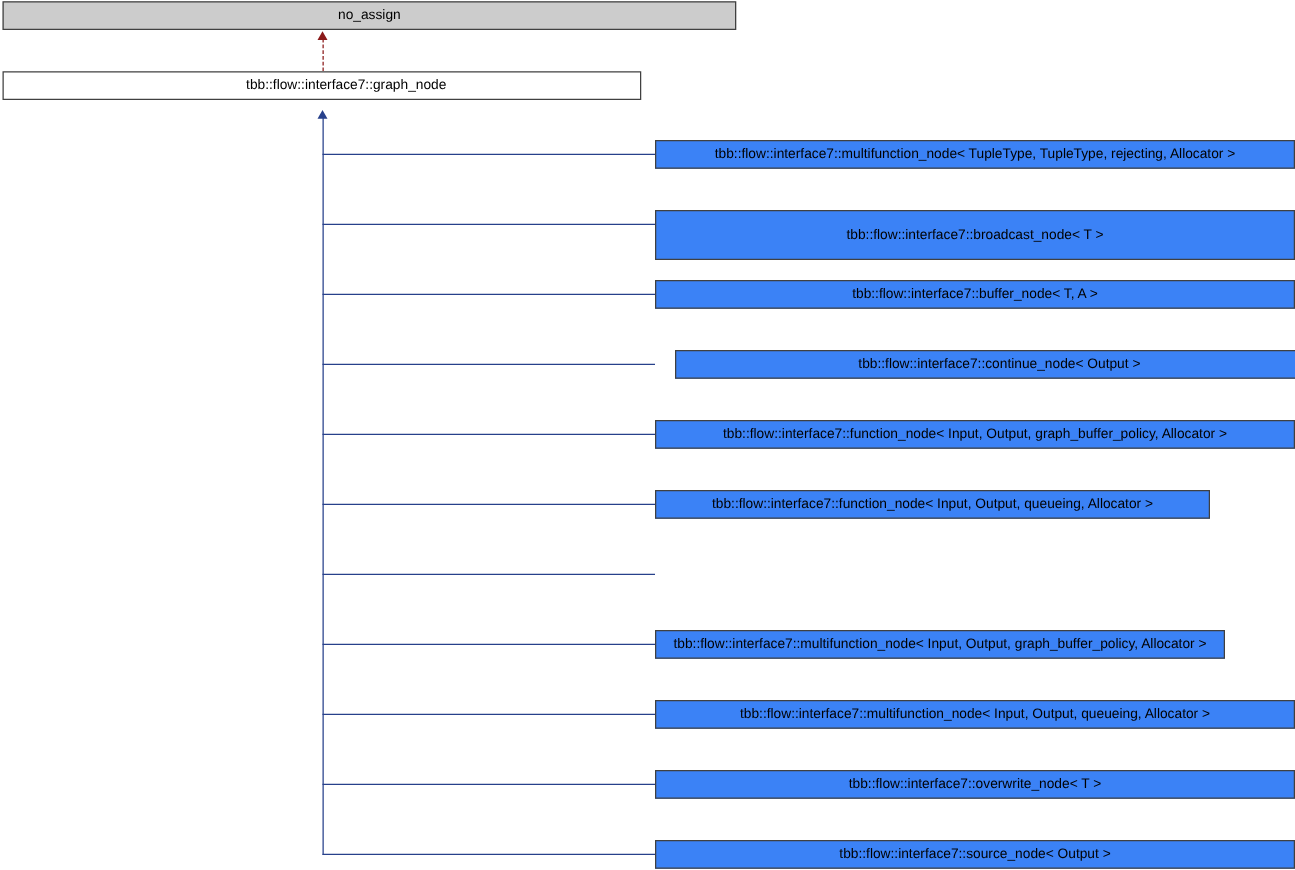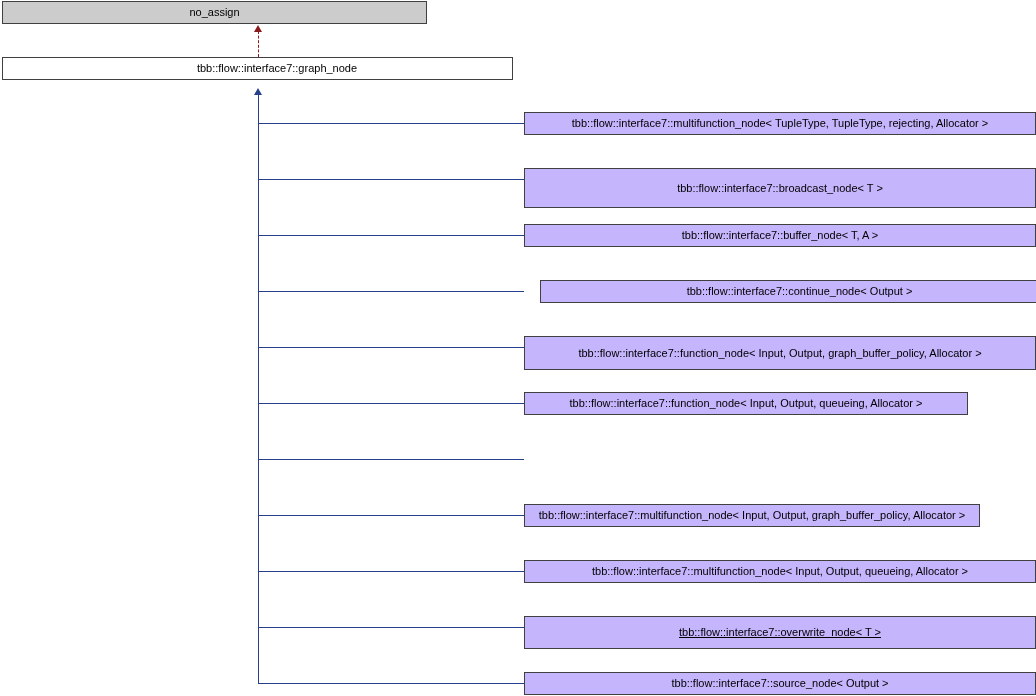--- a/index.html
+++ b/index.html
@@ -35,21 +35,21 @@
     overflow: hidden;
     line-height: 1.1;
   }
   .node.root {
     background: #cccccc;
   }
   .node.base {
     background: #ffffff;
   }
   .node.derived {
-    background: #c4b5fd;
+    background: #3b82f6;
   }
   .edge {
     position: absolute;
     background: #27408b;
   }
   .edge.h { height: 1px; }
   .edge.v { width: 1px; }
   .edge-dashed-v {
     position: absolute;
     width: 0;
@@ -88,21 +88,21 @@
   <div class="edge h" style="left:258px; top:235px; width:266px;"></div>
   <div class="edge h" style="left:258px; top:291px; width:266px;"></div>
   <div class="edge h" style="left:258px; top:347px; width:266px;"></div>
   <div class="edge h" style="left:258px; top:403px; width:266px;"></div>
   <div class="edge h" style="left:258px; top:459px; width:266px;"></div>
   <div class="edge h" style="left:258px; top:515px; width:266px;"></div>
   <div class="edge h" style="left:258px; top:571px; width:266px;"></div>
   <div class="edge h" style="left:258px; top:627px; width:266px;"></div>
   <div class="edge h" style="left:258px; top:683px; width:266px;"></div>
 
-  <div class="node root" style="left:2px; top:1px; width:425px; height:23px;text-align:center;">
+  <div class="node root" style="left:2px; top:1px; width:587px; height:23px;text-align:center;">
     <span>no_assign</span>
   </div>
 
   <div class="node base" style="left:2px; top:57px; width:511px; height:23px;padding-left:39px;">
     <span>tbb::flow::interface7::graph_node</span>
   </div>
 
   <div class="node derived" style="left:524px; top:112px; width:512px; height:23px;">
     <span>tbb::flow::interface7::multifunction_node&lt; TupleType, TupleType, rejecting, Allocator &gt;</span>
   </div>
@@ -112,38 +112,38 @@
   </div>
 
   <div class="node derived" style="left:524px; top:224px; width:512px; height:23px;">
     <span>tbb::flow::interface7::buffer_node&lt; T, A &gt;</span>
   </div>
 
   <div class="node derived" style="left:540px; top:280px; width:519px; height:23px;">
     <span>tbb::flow::interface7::continue_node&lt; Output &gt;</span>
   </div>
 
-  <div class="node derived" style="left:524px; top:336px; width:512px; height:34px;">
+  <div class="node derived" style="left:524px; top:336px; width:512px; height:23px;">
     <span>tbb::flow::interface7::function_node&lt; Input, Output, graph_buffer_policy, Allocator &gt;</span>
   </div>
 
   <div class="node derived" style="left:524px; top:392px; width:444px; height:23px;">
     <span>tbb::flow::interface7::function_node&lt; Input, Output, queueing, Allocator &gt;</span>
   </div>
 
 
   <div class="node derived" style="left:524px; top:504px; width:456px; height:23px;">
     <span>tbb::flow::interface7::multifunction_node&lt; Input, Output, graph_buffer_policy, Allocator &gt;</span>
   </div>
 
   <div class="node derived" style="left:524px; top:560px; width:512px; height:23px;">
     <span>tbb::flow::interface7::multifunction_node&lt; Input, Output, queueing, Allocator &gt;</span>
   </div>
 
-  <div class="node derived" style="left:524px; top:616px; width:512px; height:33px;text-decoration:underline;">
+  <div class="node derived" style="left:524px; top:616px; width:512px; height:23px;">
     <span>tbb::flow::interface7::overwrite_node&lt; T &gt;</span>
   </div>
 
   <div class="node derived" style="left:524px; top:672px; width:512px; height:23px;">
     <span>tbb::flow::interface7::source_node&lt; Output &gt;</span>
   </div>
 
 </div>
 
 </body></html>

